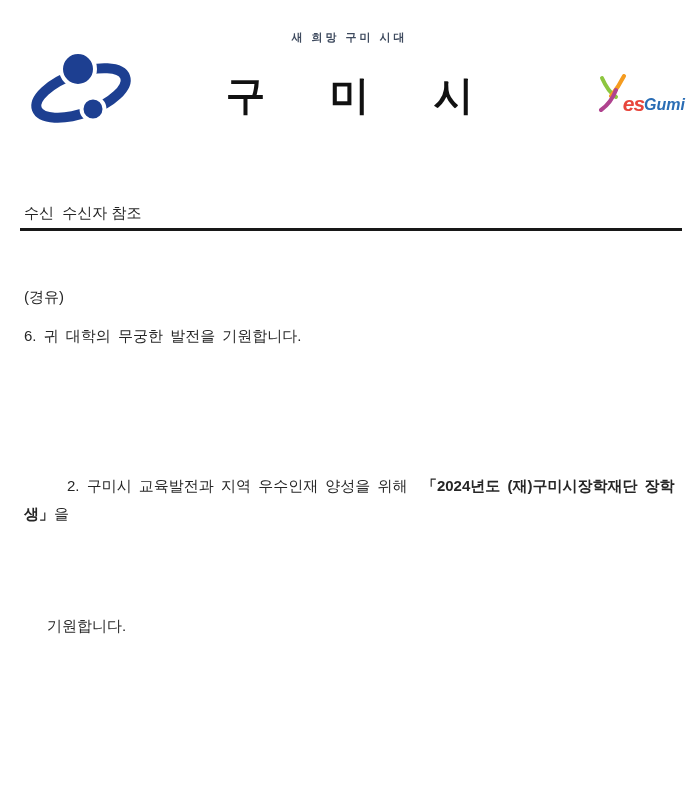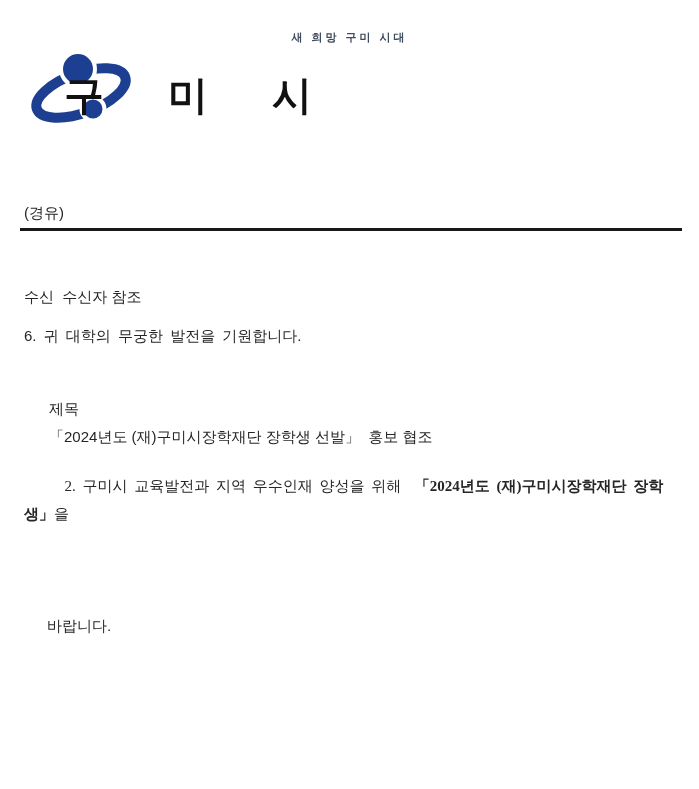--- a/index.html
+++ b/index.html
@@ -8,80 +8,85 @@
     font-family:"Liberation Sans",sans-serif;color:#262626;
   }
   .page div,.page span{white-space:pre-wrap;}
 
   
   .slogan{
     position:absolute;top:30px;left:0;right:0;text-align:center;
     font-size:11px;letter-spacing:3px;color:#3e4a5e;font-weight:600;
   }
   .city-title{
-    position:absolute;top:68px;left:0;right:0;text-align:left;
+    position:absolute;top:68px;left:0;right:0;text-align:center;
     font-size:40px;font-weight:bold;color:#111;
     letter-spacing:64px;padding-left:64px;
   }
   .citylogo{position:absolute;left:28px;top:46px;}
   .brand{
     position:absolute;right:14px;top:74px;display:flex;align-items:flex-end;
     font-style:italic;font-weight:bold;
   }
   .brand svg{margin-right:-4px;margin-bottom:2px;}
   .brand-es{font-size:21px;color:#e8463c;letter-spacing:-1px;line-height:1;}
   .brand-gumi{font-size:16px;color:#2a6db5;line-height:1.1;}
 
   
   .meta{position:absolute;top:143px;left:24px;right:24px;font-size:15px;line-height:28px;}
   .rule{position:absolute;top:228px;left:20px;width:662px;height:3px;background:#181818;}
 
   
   .content{position:absolute;top:238px;left:24px;right:10px;font-size:15px;line-height:28px;word-spacing:3px;}
-  .p2-line1{margin-top:10px;font-family:Liberation Serif, serif;}
+  .p2-line1{margin-top:10px;}
   .indent1{padding-left:23px;}
   .b{font-weight:bold;}
 </style>
 </head>
 <body>
 
 <div class="page">
 
   <div class="slogan">새 희망 구미 시대</div>
 
   <svg class="citylogo" width="106" height="94" viewBox="0 0 106 94">
     <g transform="rotate(-20 53 47)">
       <ellipse cx="53" cy="47" rx="47" ry="20" fill="none" stroke="#1d3f91" stroke-width="10"></ellipse>
     </g>
     <circle cx="50" cy="23" r="17" fill="#1d3f91" stroke="#ffffff" stroke-width="4"></circle>
     <circle cx="65" cy="63" r="11.5" fill="#1d3f91" stroke="#ffffff" stroke-width="4"></circle>
   </svg>
 
   <div class="city-title">구미시</div>
 
+  <div class="brand">
+    <svg width="30" height="38" viewBox="0 0 30 38">
+      <path d="M5 4 C 9 13, 13 19, 19 23" stroke="#8dc63f" stroke-width="4" fill="none" stroke-linecap="round"></path>
+      <path d="M27 2 C 23 10, 19 16, 14 22" stroke="#f59c20" stroke-width="4" fill="none" stroke-linecap="round"></path>
+      <path d="M19 16 C 16 24, 11 31, 4 36" stroke="#b0438f" stroke-width="4" fill="none" stroke-linecap="round"></path>
+    </svg>
+    <span class="brand-es">es</span>
+    <span class="brand-gumi">Gumi</span>
+  </div>
 
   <div class="meta">
+    <div>수신  수신자 참조</div>
     <div>(경유)</div>
-    <div>수신  수신자 참조</div>
-    <div>
-      <span>제목  </span>
-      <span>「2024년도 (재)구미시장학재단 장학생 선발」  홍보 협조</span>
-    </div>
   </div>
 
   <div class="rule"></div>
 
   <div class="content">
 
     <div>6. 귀 대학의 무궁한 발전을 기원합니다.</div>
 
     <div class="p2-line1">
       <span>2. 구미시 교육발전과 지역 우수인재 양성을 위해  </span><span class="b">「2024년도 (재)구미시장학재단 장학생」</span><span>을</span>
     </div>
-    <div class="indent1">바랍니다.</div>
+    <div class="indent1">기원합니다.</div>
 
     
 
     
 
     
 
     
 
     

